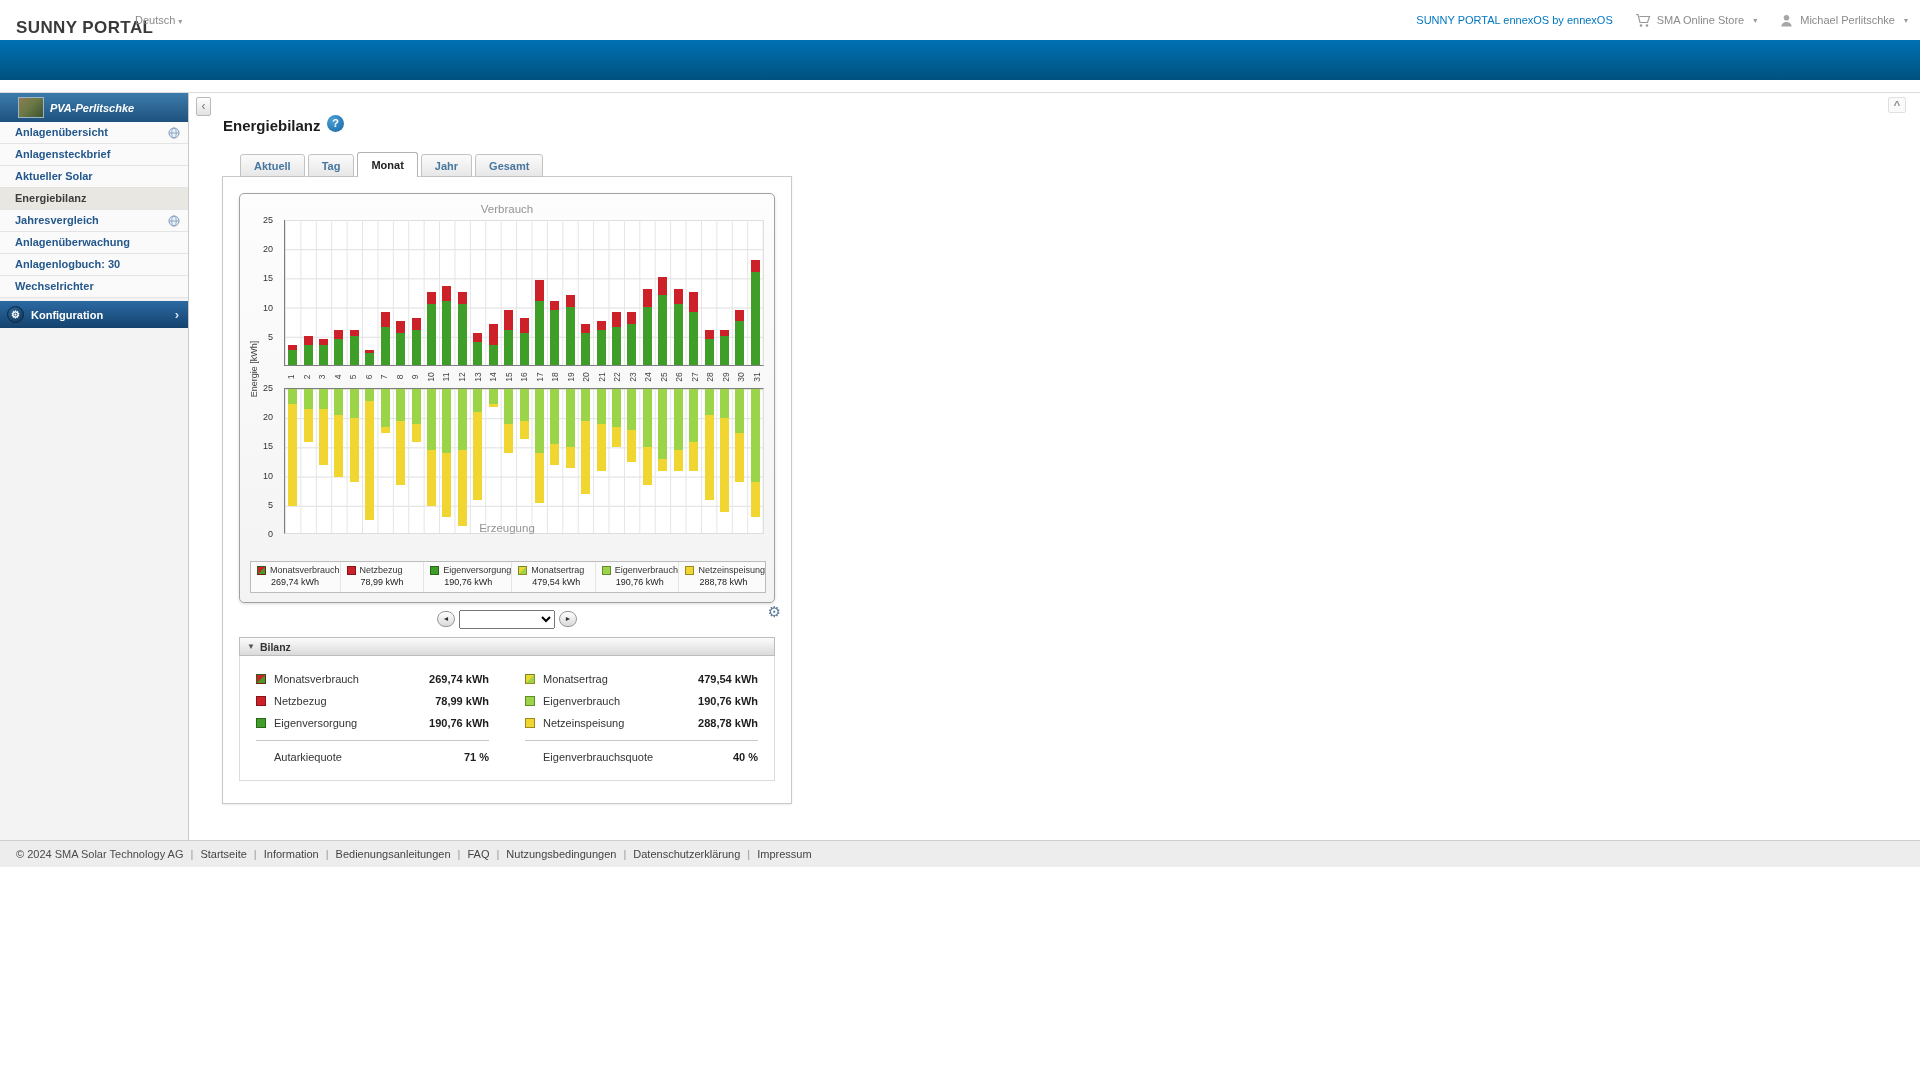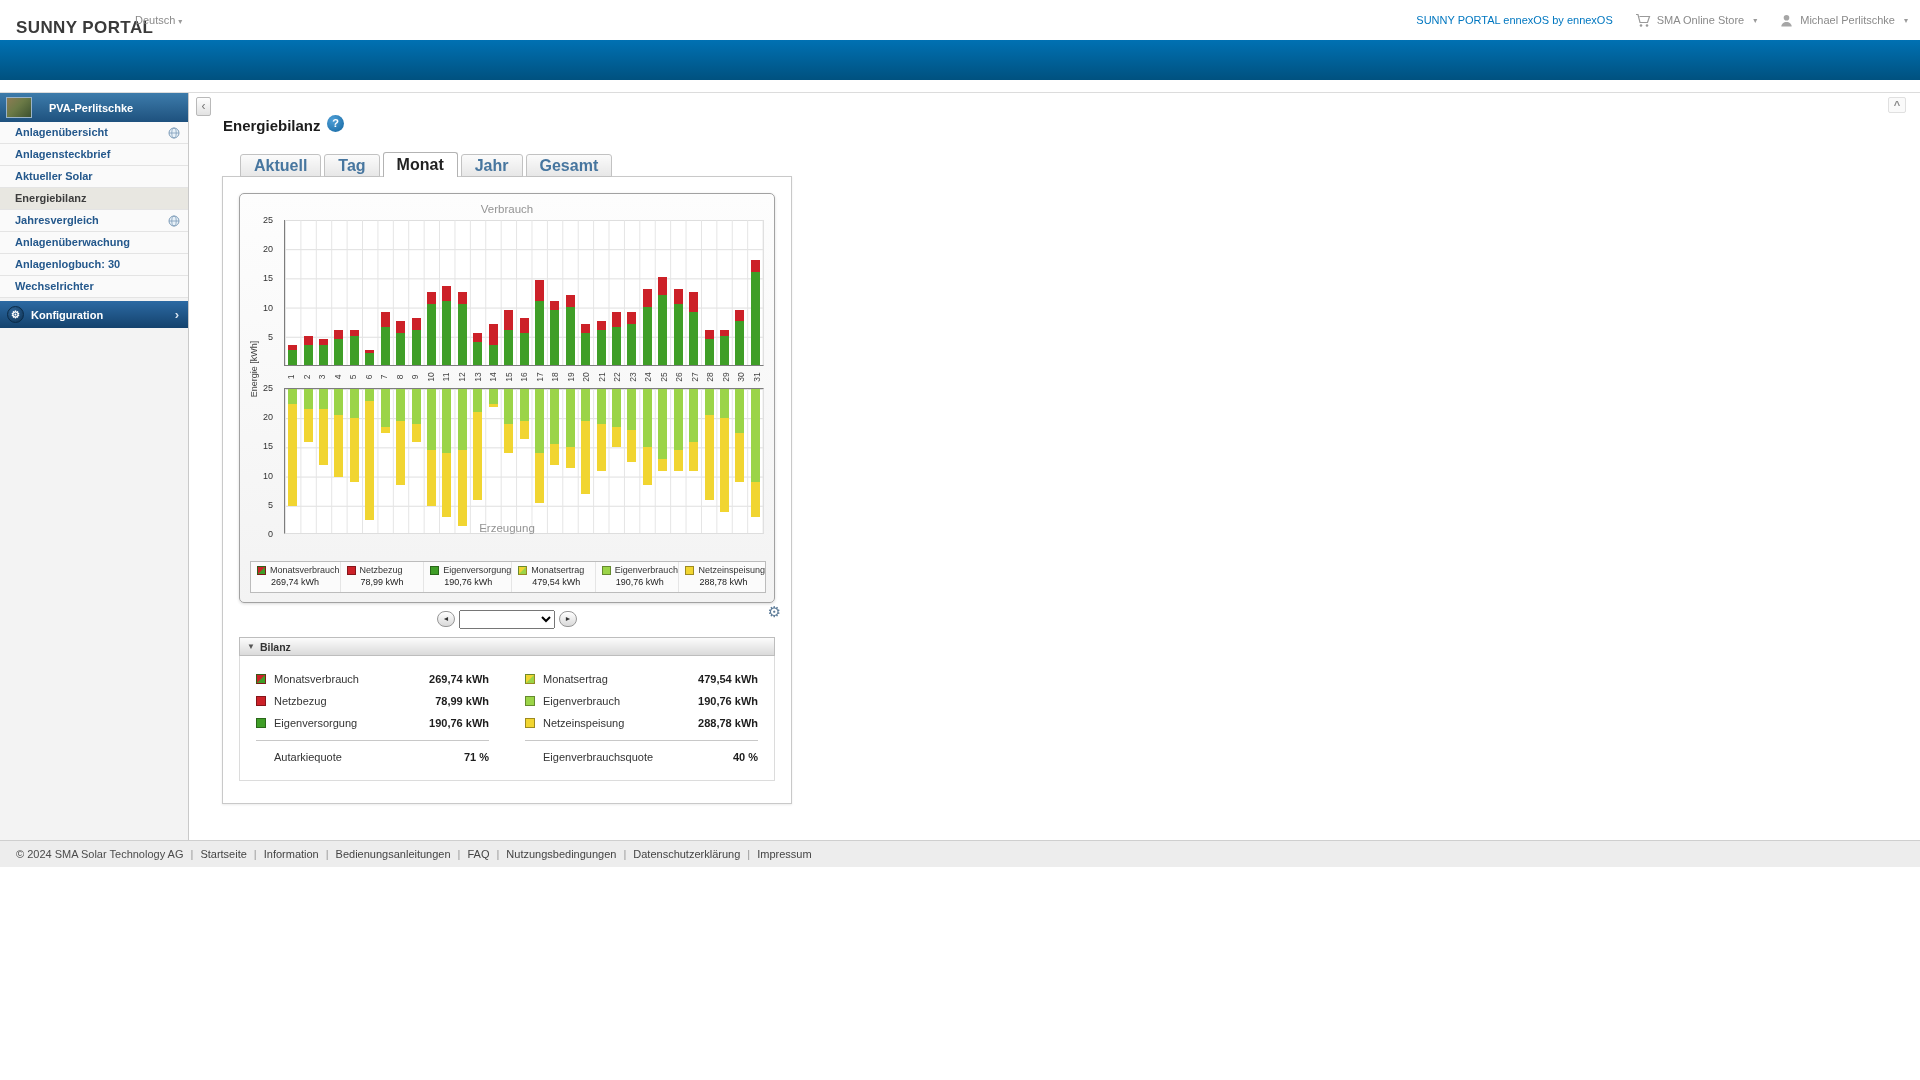--- a/index.html
+++ b/index.html
@@ -12,37 +12,37 @@
 .caret {font-size:8px; color:#9a9a9a; margin-left:3px;}
 .topbar-right {position:absolute; right:12px; top:0; height:40px; display:flex; align-items:center; gap:22px;}
 .powered {font-size:11px; color:var(--link_blue,#0077c0); cursor:pointer; text-decoration:none;}
 .menu-item {display:flex; align-items:center; gap:6px; font-size:11px; color:#8a8a8a; cursor:pointer;}
 
 .banner {position:absolute; top:40px; left:0; width:100%; height:40px; background:linear-gradient(to bottom, var(--banner_top,#0071b3), var(--banner_bottom,#00517f));}
 .content-hr {position:absolute; top:92px; left:0; width:100%; border-top:1px solid #dcdcdc;}
 
 
 .sidebar {position:absolute; top:93px; left:0; width:189px; height:747px; background:#f3f3f3; border-right:1px solid #c9c9c9;}
-.plant-header {height:29px; background:linear-gradient(to bottom,#3d7cab,#1e517e); display:flex; align-items:center; gap:17px; padding-left:6px; color:#fff; font-size:11px; font-weight:bold; cursor:pointer;}
+.plant-header {height:29px; background:linear-gradient(to bottom,#3d7cab,#1e517e); display:flex; align-items:center; gap:6px; padding-left:18px; color:#fff; font-size:11px; font-weight:bold; cursor:pointer;font-style:italic;}
 .thumb {width:26px; height:21px; border:1px solid #9ab4c9; background:linear-gradient(135deg,#8d7b54 0%,#6b7a46 45%,#3c512f 100%); flex:none;}
 .side-item {position:relative; height:22px; line-height:21px; background:#fafafa; border-bottom:1px solid #e4e4e4; font-size:11px; font-weight:bold; color:#24588c; padding-left:15px; cursor:pointer;}
 .side-item.selected {background:#e8e7e1; color:#3d3d3d;}
 .side-item .globe {position:absolute; right:8px; top:5px; width:12px; height:12px;}
 .config {margin-top:3px; height:27px; background:linear-gradient(to bottom,#2c6aa3,#14426d); display:flex; align-items:center; gap:7px; padding-left:7px; color:#fff; font-size:11px; font-weight:bold; cursor:pointer;}
 .gear-badge {width:17px; height:17px; border-radius:50%; background:radial-gradient(circle at 35% 30%, #2f6496, #0c3254); border:1px solid #0a2a47; color:#fff; font-size:10px; line-height:15px; text-align:center; flex:none;}
 .config .chev {margin-left:auto; margin-right:9px; color:#d7e4f0; font-size:13px; font-weight:bold;}
 
 
 .main {position:absolute; top:93px; left:190px; right:0; height:747px; background:#fff;}
 .collapse-btn {position:absolute; left:6px; top:4px; width:15px; height:19px; background:linear-gradient(#fefefe,#e2e2e2); border:1px solid #b9b9b9; border-radius:2px; color:#777; font-size:12px; line-height:17px; text-align:center; cursor:pointer;}
 .up-btn {position:absolute; right:14px; top:4px; width:18px; height:16px; color:#8a8a8a; font-size:11px; font-weight:bold; text-align:center; line-height:15px; cursor:pointer; border:1px solid #e0e0e0; background:#fafafa; border-radius:2px;}
 .page-title {position:absolute; left:33px; top:24px; font-size:15px; font-weight:bold; color:#1c1c1c;}
 .help-icon {position:absolute; left:137px; top:22px; width:17px; height:17px; border-radius:50%; background:radial-gradient(circle at 35% 30%, #4fa0d8, #13659f); color:#fff; font-size:11px; font-weight:bold; text-align:center; line-height:17px; cursor:pointer;}
 .tabs {position:absolute; left:50px; top:59px; display:flex; align-items:flex-end; z-index:3;}
-.tab {height:23px; line-height:22px; padding:0 13px; margin-right:3px; font-size:16px; font-weight:bold; color:#47769f; background:linear-gradient(#fbfbfb,#e7e7e7); border:1px solid #c2c2c2; border-radius:3px 3px 0 0; cursor:pointer;text-align:right;}
+.tab {height:23px; line-height:22px; padding:0 13px; margin-right:3px; font-size:11px; font-weight:bold; color:#47769f; background:linear-gradient(#fbfbfb,#e7e7e7); border:1px solid #c2c2c2; border-radius:3px 3px 0 0; cursor:pointer;text-align:right;}
 .tab.active {height:25px; line-height:24px; background:#fff; color:#222; border-color:#b3b3b3; border-bottom:none; cursor:default;}
 .outer-box {position:absolute; left:32px; top:83px; width:570px; height:628px; background:#fff; border:1px solid #c9c9c9; box-shadow:0 1px 2px rgba(0,0,0,.08);}
 
 
 .chart-panel {position:absolute; left:16px; top:16px; width:536px; height:410px; border:1px solid #a2a2a2; border-radius:5px; background:linear-gradient(#fdfdfd,#f3f3f3); box-shadow:0 1px 3px rgba(0,0,0,.15);}
 .chart-title {position:absolute; width:100%; text-align:center; font-size:11.5px; color:#949494;}
 #title-top {top:9px;}
 #title-bottom {top:328px;}
 .plot {position:absolute; left:44px; width:480px; height:146px; background-color:#fff;
   background-image:linear-gradient(to right,#e4e4e4 1px,transparent 1px),linear-gradient(to bottom,#dedede 1px,transparent 1px);

